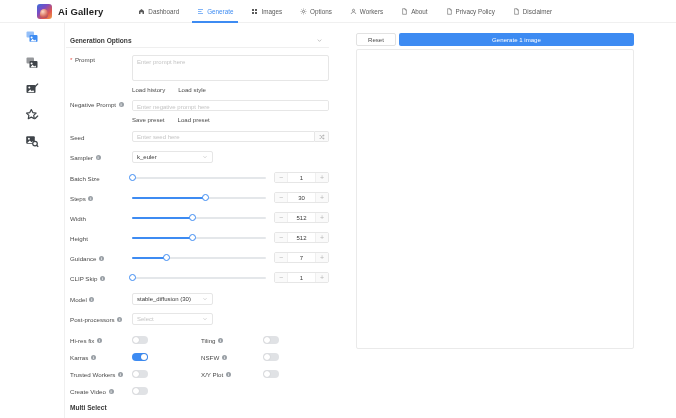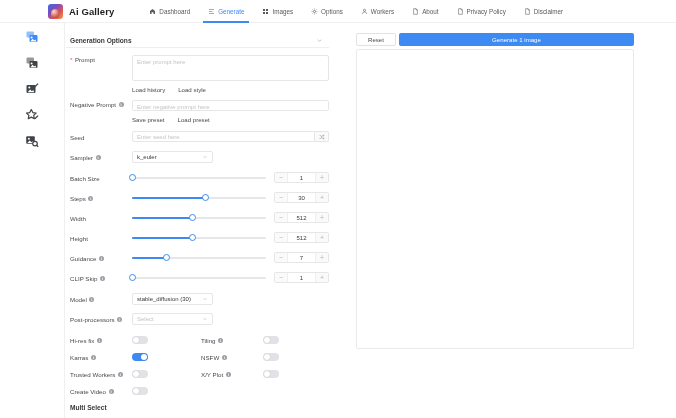--- a/index.html
+++ b/index.html
@@ -14,21 +14,21 @@
   }
 
   
   .header {
     position: absolute; left: 0; top: 0;
     width: 676px; height: 23px;
     background: #ffffff;
     border-bottom: 1px solid #f0f0f0;
     display: flex; align-items: center;
   }
-  .brand { display: flex; align-items: center; margin-left: 48px; }
+  .brand { display: flex; align-items: center; margin-left: 37px; }
   .brand-logo {
     width: 15px; height: 15px; border-radius: 3px;
     background: linear-gradient(135deg,#3a6fd8 0%,#7a4bc4 35%,#e0564f 70%,#f0a24a 100%);
     position: relative; overflow: hidden;
   }
   .brand-logo::after {
     content: ""; position: absolute; left: 3px; top: 5px;
     width: 8px; height: 9px; border-radius: 50% 50% 40% 40%;
     background: radial-gradient(circle at 35% 30%, #ffd9c2, #d4665a 60%, #8e3a6e 100%);
   }

